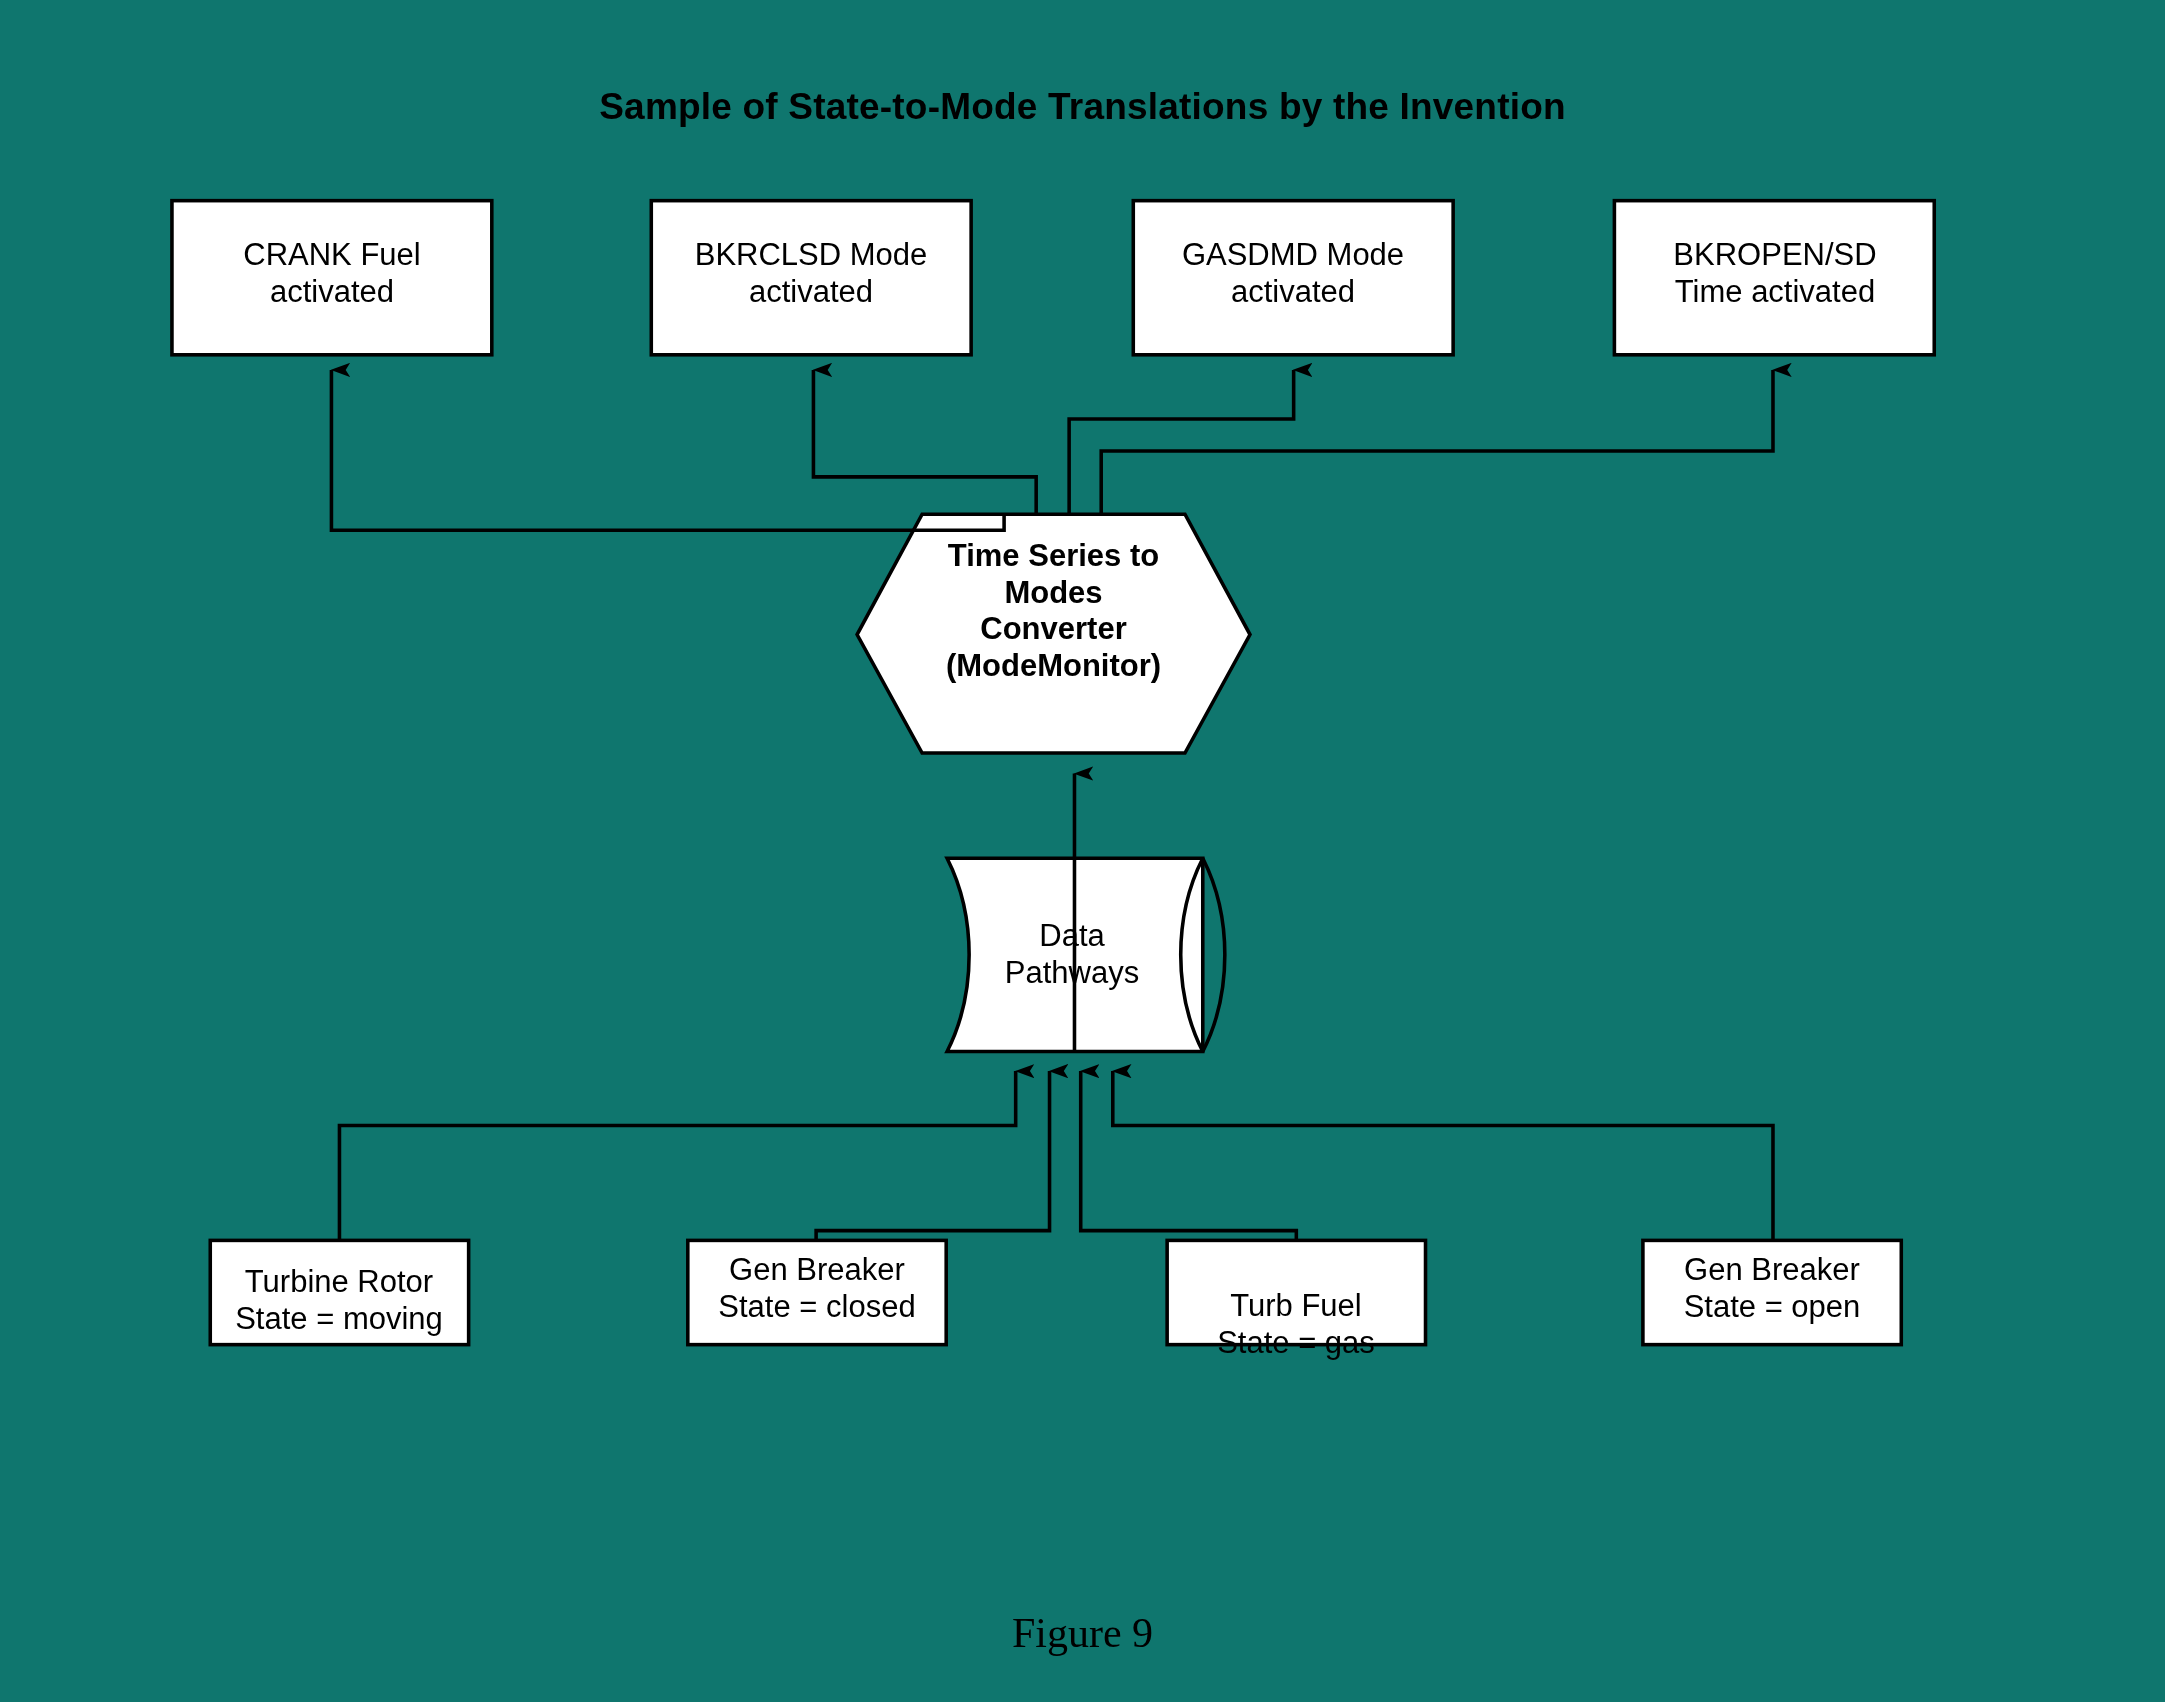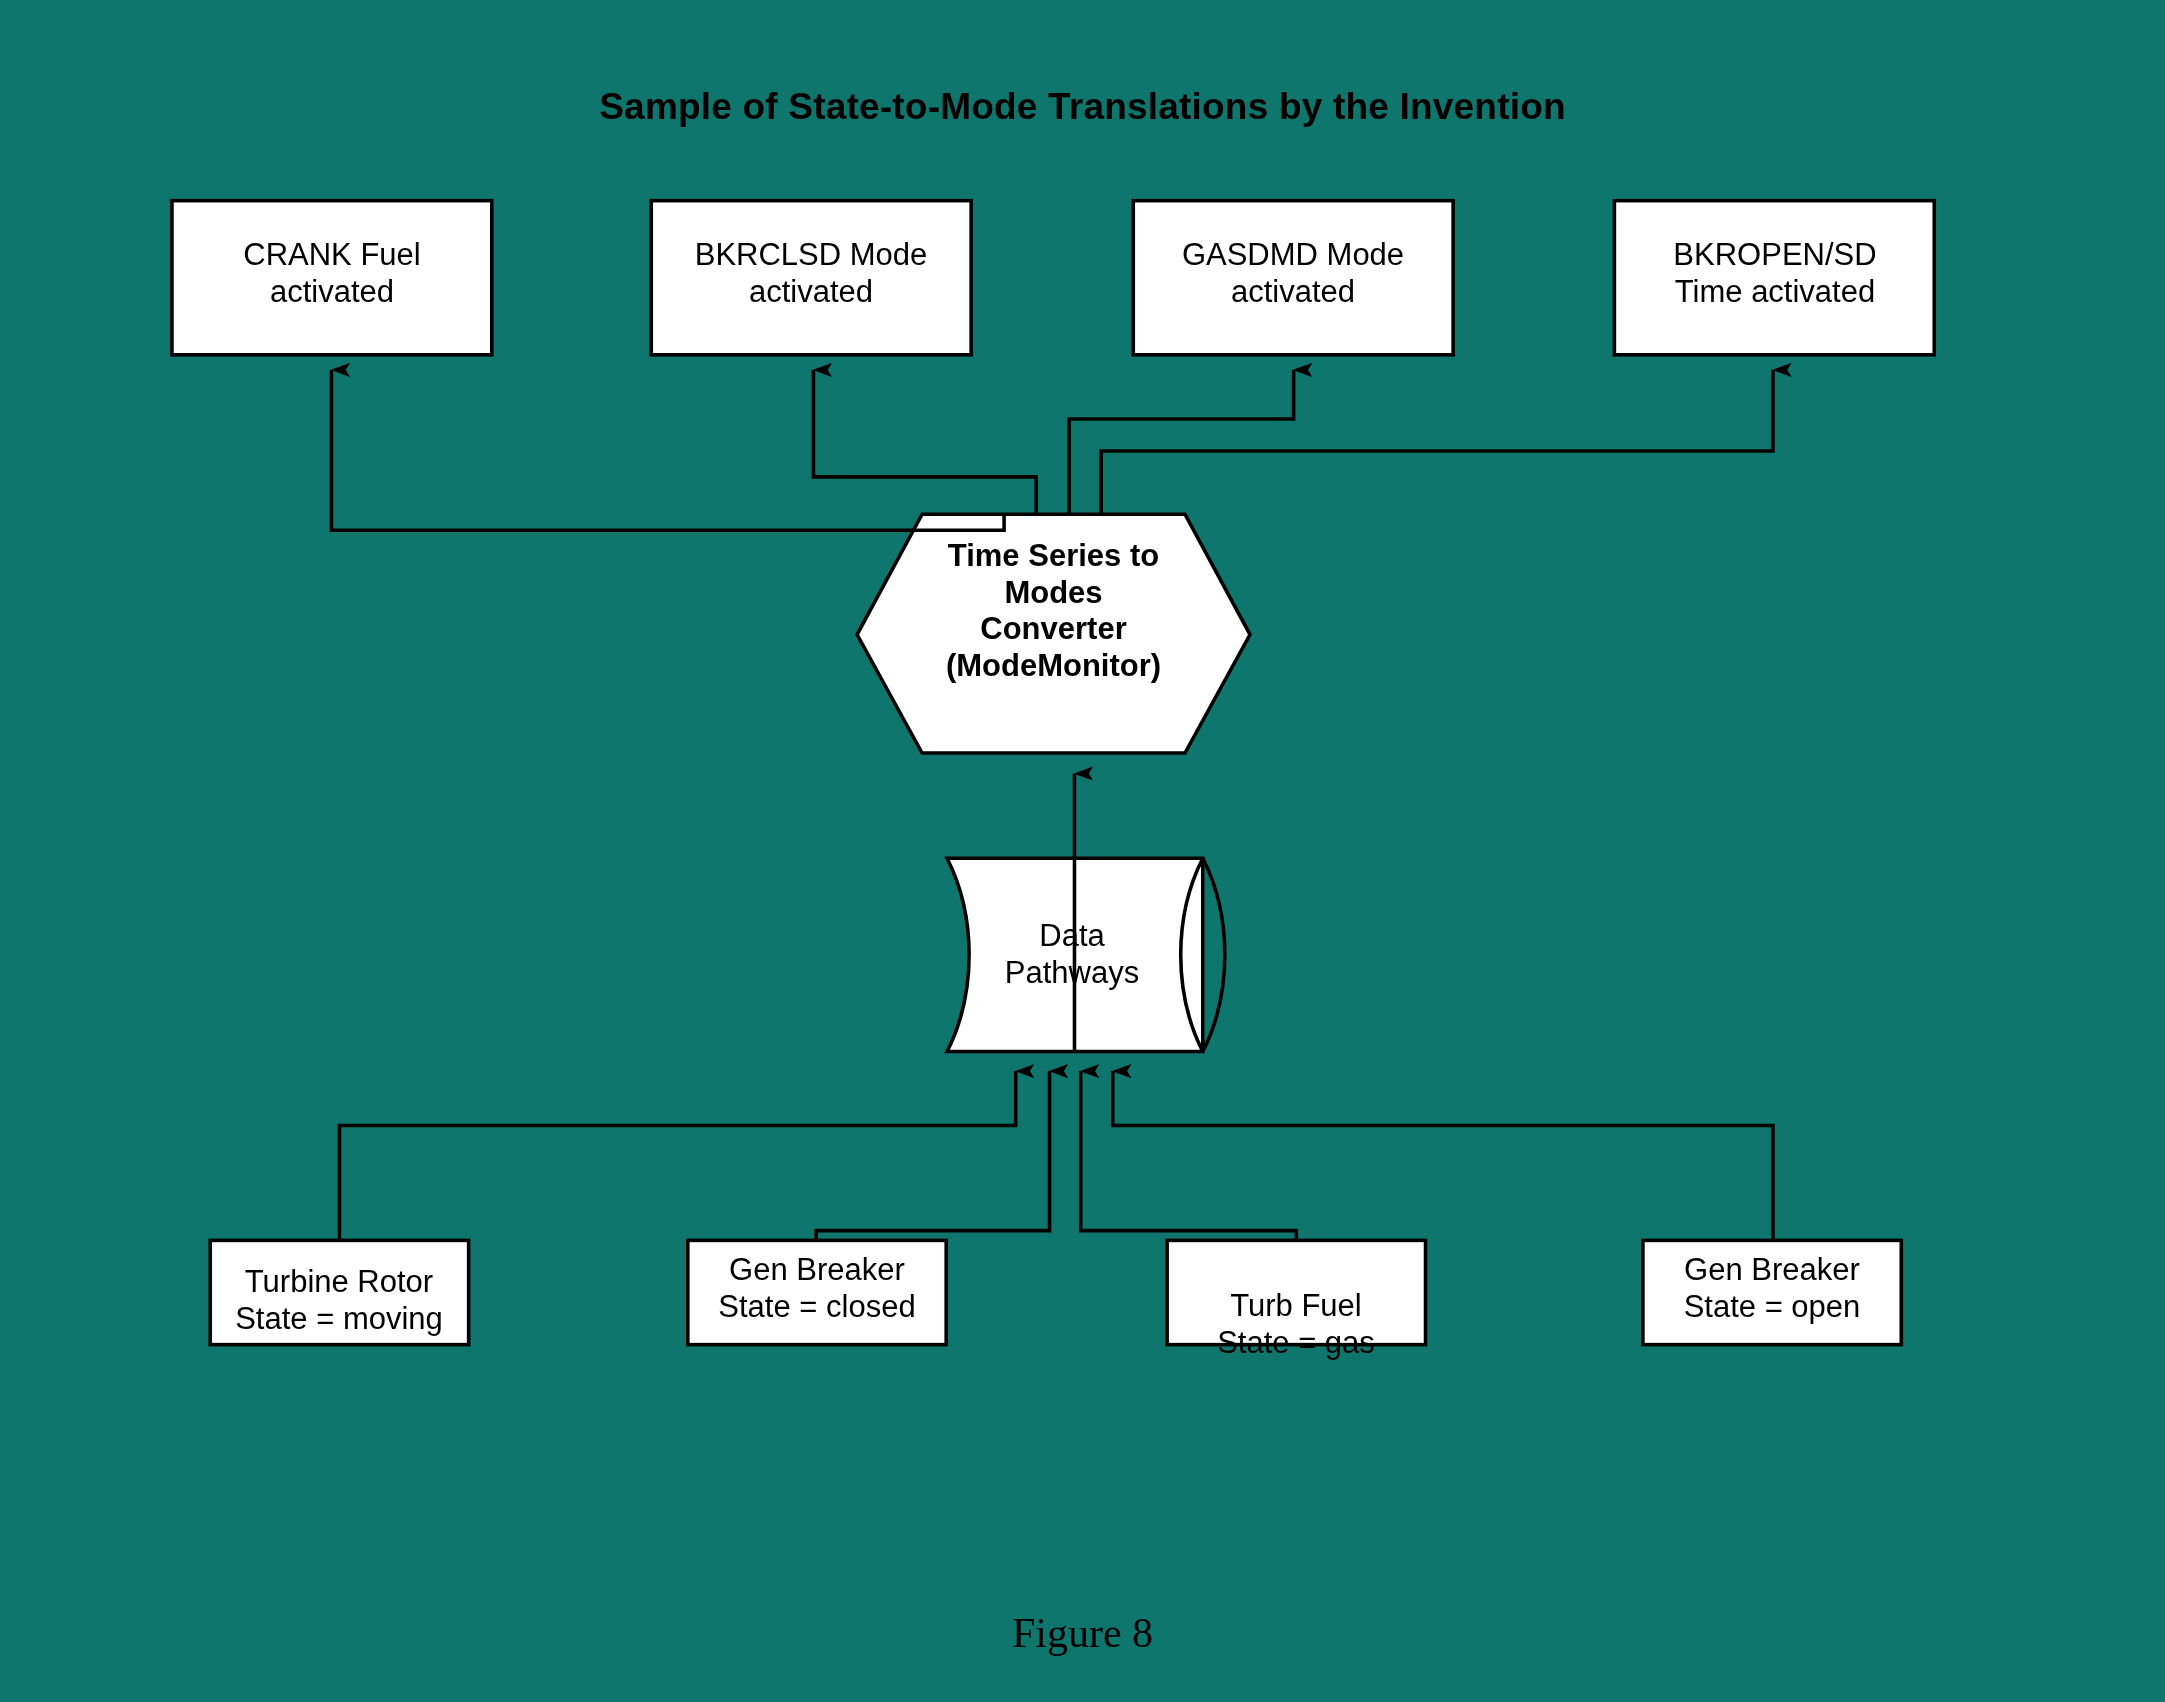--- a/index.html
+++ b/index.html
@@ -143,16 +143,16 @@
 
   <div class="node-label state-box-label" style="left:210px; top:1252px; width:258px;margin-top:12px;">Turbine Rotor
 State = moving</div>
   <div class="node-label state-box-label" style="left:688px; top:1252px; width:258px;">Gen Breaker
 State = closed</div>
   <div class="node-label state-box-label" style="left:1167px; top:1252px; width:258px;margin-top:36px;">Turb Fuel
 State = gas</div>
   <div class="node-label state-box-label" style="left:1643px; top:1252px; width:258px;">Gen Breaker
 State = open</div>
 
-  <div class="figure-caption">Figure 8</div>
+  <div class="figure-caption">Figure 9</div>
 
 </div>
 
 
 </body></html>

